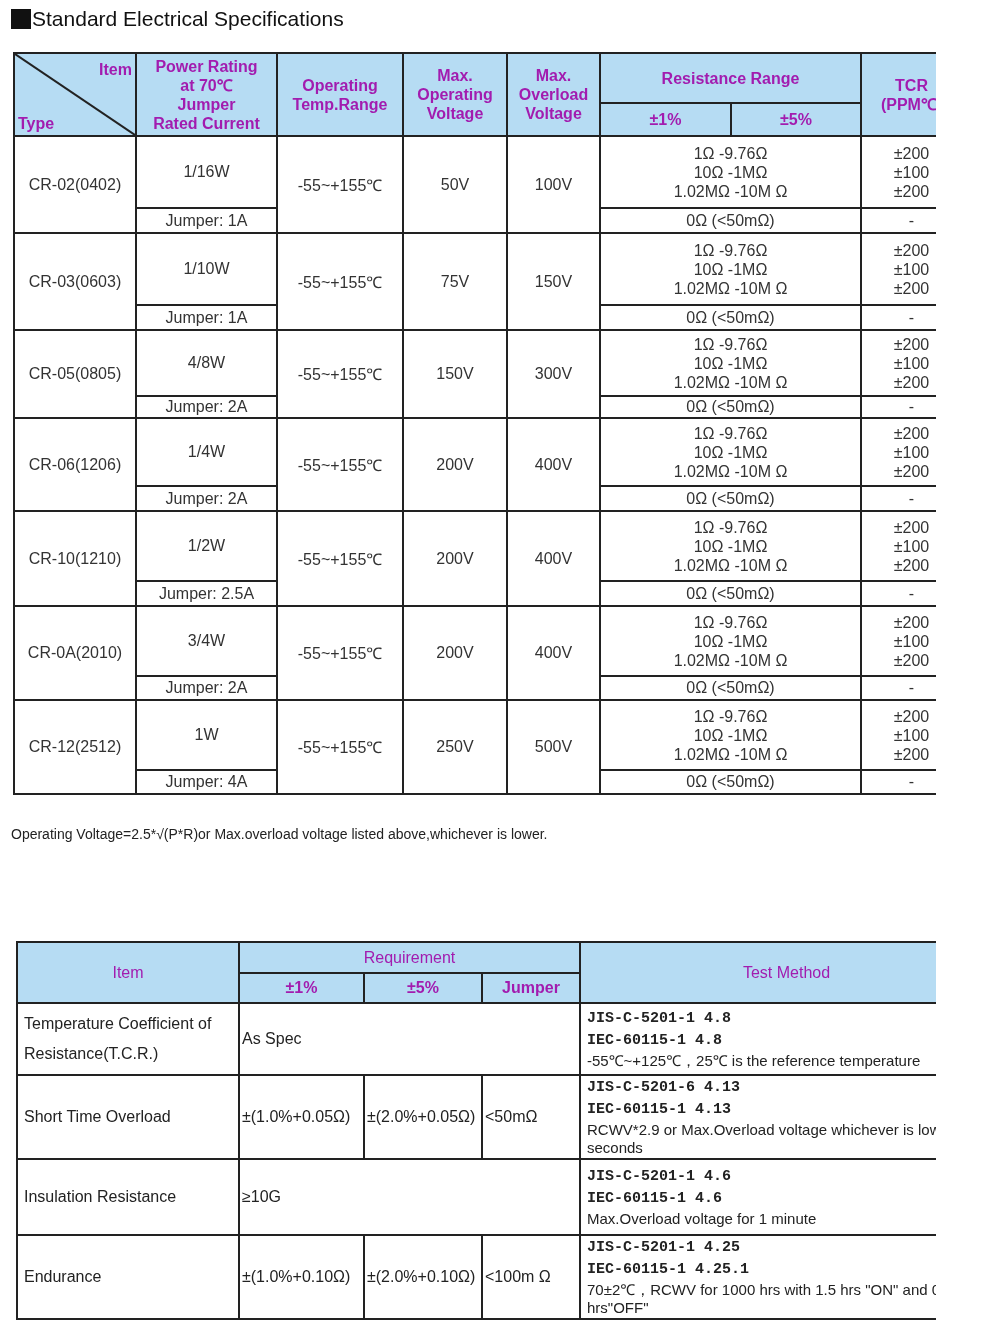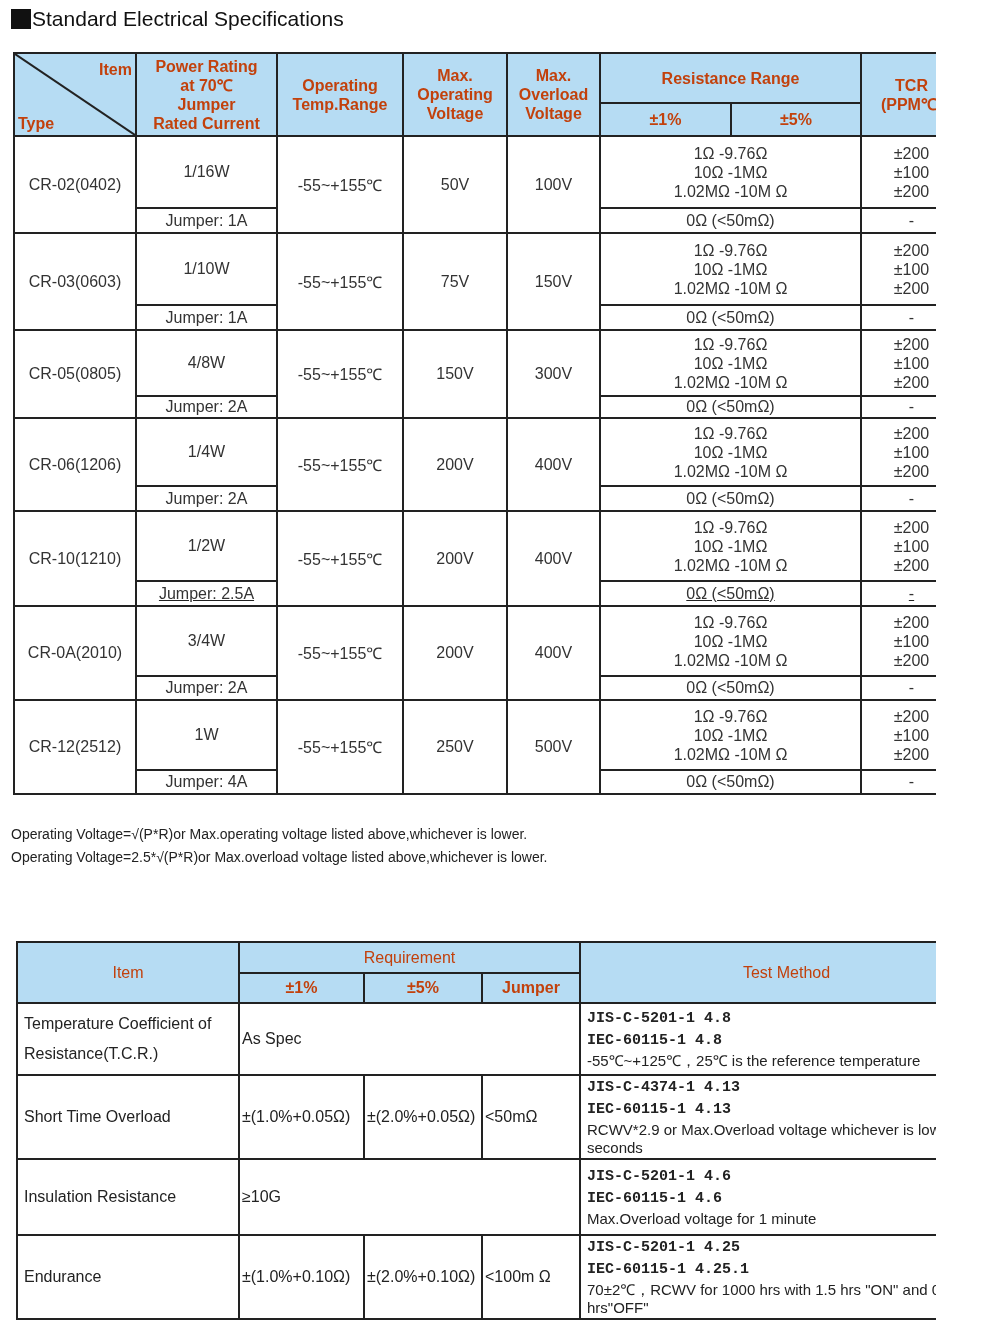--- a/index.html
+++ b/index.html
@@ -1,21 +1,21 @@
 <!DOCTYPE html>
 <html><head>
 <meta charset="utf-8">
 <style>
   body { margin:0; background:#fff; font-family:"Liberation Sans", sans-serif; color:#222; }
   .page { position:relative; width:920px; height:1337px; overflow:hidden;padding-left:16px; }
   .sec-title { position:absolute; left:11px; font-size:21px; color:#111; display:flex; align-items:center; }
   .sq { display:inline-block; width:20px; height:20px; background:#111; margin-right:1px; }
   table { border-collapse:collapse; position:absolute; table-layout:fixed; }
   td, th { border:2px solid #222; text-align:center; vertical-align:middle; padding:0; font-weight:normal; }
-  th { background:#b6dcf3; font-weight:bold; color:#c2410c; }
+  th { background:#b6dcf3; font-weight:bold; color:#a21caf; }
   #spec { left:13px; top:52px; width:948px; font-size:16px; }
   #spec th { font-size:16px; line-height:19px; }
   #spec td { color:#333; }
   .diag { position:relative; }
   .diag svg { position:absolute; left:0; top:0; width:100%; height:100%; }
   .diag .it { position:absolute; right:3px; top:6px; }
   .diag .ty { position:absolute; left:3px; bottom:2px; }
   .multi div { line-height:19px; }
   .notes { position:absolute; left:11px; top:823px; font-size:14px; color:#222; line-height:23px; }
   .notes .sqs { display:inline-block; width:16px; height:15px; background:#111; vertical-align:-2px; margin-right:2px; }
@@ -185,21 +185,21 @@
             <div>1Ω -9.76Ω</div>
             <div>10Ω -1MΩ</div>
             <div>1.02MΩ -10M Ω</div>
           </td>
           <td class="multi">
             <div>±200</div>
             <div>±100</div>
             <div>±200</div>
           </td>
         </tr>
-        <tr style="height: 25px; text-decoration: underline;">
+        <tr style="height: 25px;">
           <td>Jumper: 2.5A</td>
           <td colspan="2">0Ω (&lt;50mΩ)</td>
           <td>-</td>
         </tr>
         <tr style="height: 70px;">
           <td rowspan="2">CR-0A(2010)</td>
           <td>3/4W</td>
           <td rowspan="2">-55~+155℃</td>
           <td rowspan="2">200V</td>
           <td rowspan="2">400V</td>
@@ -238,21 +238,20 @@
         </tr>
         <tr style="height: 24px;">
           <td>Jumper: 4A</td>
           <td colspan="2">0Ω (&lt;50mΩ)</td>
           <td>-</td>
         </tr>
       </tbody>
   </table>
 
   <div class="notes">
-    <div>Operating Voltage=√(P*R)or Max.operating voltage listed above,whichever is lower.</div>
     <div>Operating Voltage=2.5*√(P*R)or Max.overload voltage listed above,whichever is lower.</div>
   </div>
 
 
   <table id="env">
     <colgroup>
       <col style="width:222px">
         <col style="width:125px">
         <col style="width:118px">
         <col style="width:98px">
@@ -279,21 +278,21 @@
             <div class="b">IEC-60115-1 4.8</div>
             <div style="line-height:18px">-55℃~+125℃，25℃ is the reference temperature</div>
           </td>
         </tr>
         <tr style="height: 84px;">
           <td style="line-height:30px">Short Time Overload</td>
           <td class="req">±(1.0%+0.05Ω)</td>
           <td class="req">±(2.0%+0.05Ω)</td>
           <td class="req">&lt;50mΩ</td>
           <td class="tm">
-            <div class="b">JIS-C-4374-1 4.13</div>
+            <div class="b">JIS-C-5201-6 4.13</div>
             <div class="b">IEC-60115-1 4.13</div>
             <div style="line-height:18px">RCWV*2.9 or Max.Overload voltage whichever is lower for 5 seconds</div>
           </td>
         </tr>
         <tr style="height: 76px;">
           <td style="line-height:30px">Insulation Resistance</td>
           <td colspan="3" class="req">≥10G</td>
           <td class="tm">
             <div class="b">JIS-C-5201-1 4.6</div>
             <div class="b">IEC-60115-1 4.6</div>

